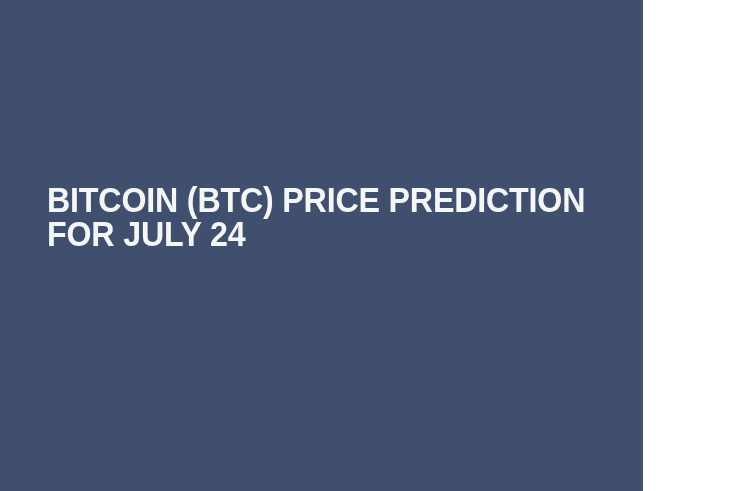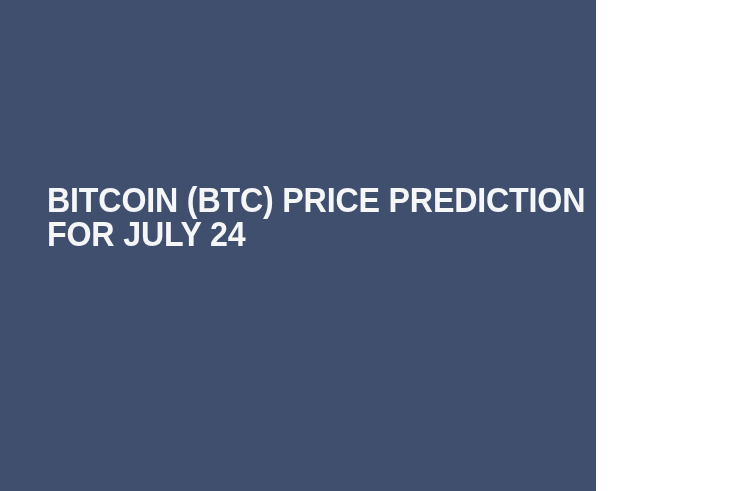--- a/index.html
+++ b/index.html
@@ -11,21 +11,21 @@
   body {
     width: 736px;
     height: 491px;
     overflow: hidden;
     font-family: "Liberation Sans", sans-serif;
     background: #ffffff;
   }
 
   .share-card {
     position: relative;
-    width: 596px;
+    width: 643px;
     height: 491px;
     box-sizing: border-box;
     background-color: #414F6E;
     display: flex;
     flex-direction: column;
     justify-content: center;
     align-items: flex-start;
     overflow: hidden;
   }
 

